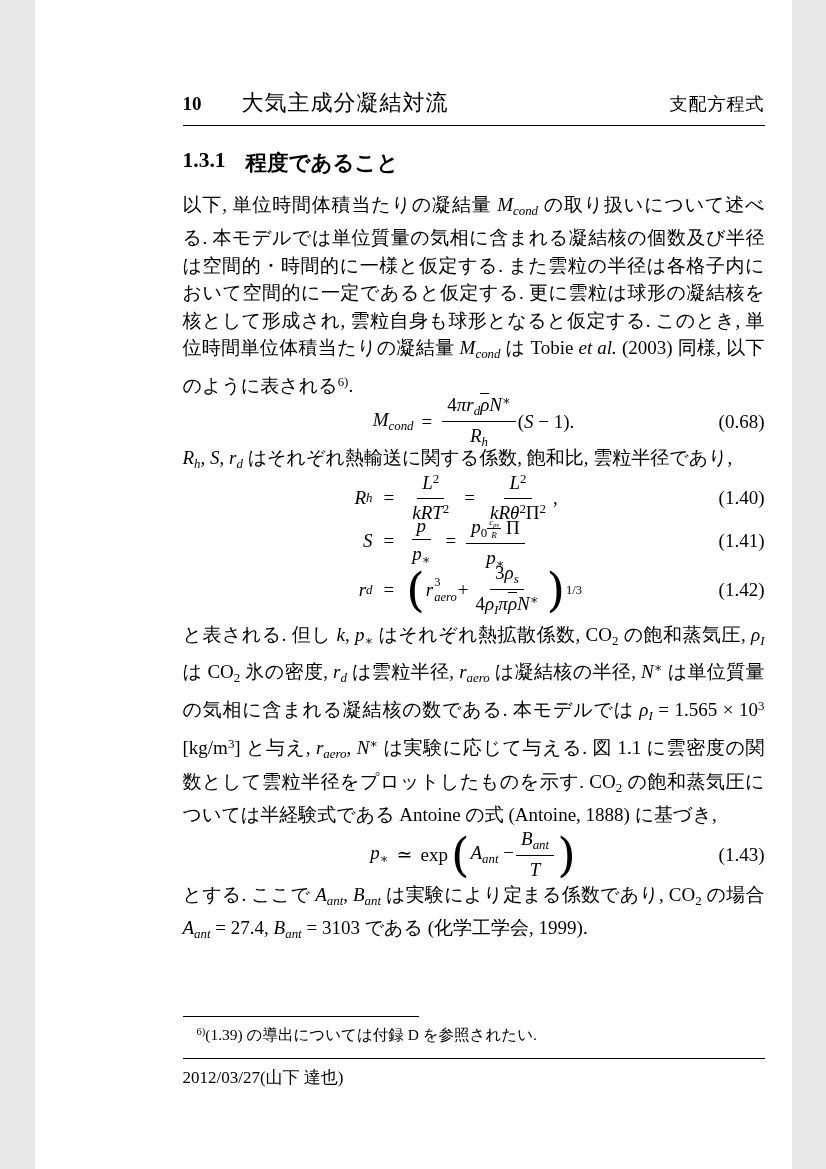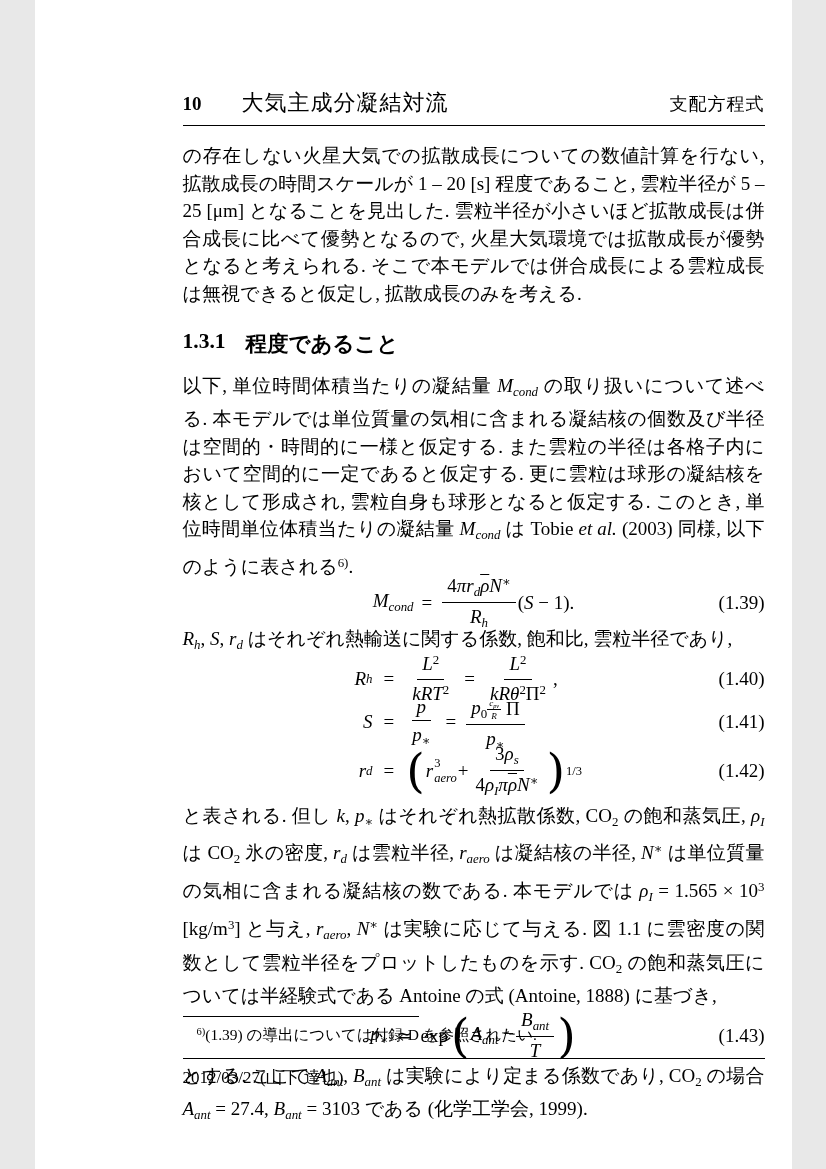--- a/index.html
+++ b/index.html
@@ -81,38 +81,37 @@
 
 <div class="page">
   <div class="col">
 
     <div class="hdr">
       <span class="hdr-num">10</span>
       <span class="hdr-left">大気主成分凝結対流</span>
       <span class="hdr-right">支配方程式</span>
     </div>
 
-    <div class="para" id="para1"><span class="seg-t">の存在しない火星大気での拡散成長についての数値計算を行ない, 拡散成長の時間スケールが 1 – 20 [s] 程度であること, 雲粒半径が 5 – 25 [μm] となることを見出した. 雲粒半径が小さいほど拡散成長は併合成長に比べて優勢となるので, 火星大気環境では拡散成長が優勢となると考えられる. そこで本モデルでは併合成長による雲粒成長は無視できると仮定し, 拡散成長のみを考える.</span></div>
 
     <div class="sect">
       <span class="sect-num">1.3.1</span>
       <span class="sect-title">程度であること</span>
     </div>
 
     <div class="para" id="para2"><span class="seg-t">以下, 単位時間体積当たりの凝結量 </span><span class="seg-i">M</span><span class="seg-sub">cond</span><span class="seg-t"> の取り扱いについて述べる. 本モデルでは単位質量の気相に含まれる凝結核の個数及び半径は空間的・時間的に一様と仮定する. また雲粒の半径は各格子内において空間的に一定であると仮定する. 更に雲粒は球形の凝結核を核として形成され, 雲粒自身も球形となると仮定する. このとき, 単位時間単位体積当たりの凝結量 </span><span class="seg-i">M</span><span class="seg-sub">cond</span><span class="seg-t"> は Tobie </span><span class="seg-i">et al.</span><span class="seg-t"> (2003) 同様, 以下のように表される</span><span class="seg-sup">6)</span><span class="seg-t">.</span></div>
 
     <div class="eqrow" id="eq139">
       <span><span class="seg-i">M</span><span class="seg-sub">cond</span></span>
       <span class="rel">=</span>
       <span class="frac">
         <span class="num"><span class="seg-t">4</span><span class="seg-i">πr</span><span class="seg-sub">d</span><span class="seg-ibar">ρ</span><span class="seg-i">N</span><span class="seg-sup">∗</span></span>
         <span class="den"><span class="seg-i">R</span><span class="seg-sub">h</span></span>
       </span>
       <span><span class="seg-t">(</span><span class="seg-i">S</span><span class="seg-t"> − 1).</span></span>
-      <span class="eqnum">(1.39)</span>
+      <span class="eqnum">(0.68)</span>
     </div>
 
     <div class="para" id="para3"><span class="seg-i">R</span><span class="seg-sub">h</span><span class="seg-t">, </span><span class="seg-i">S</span><span class="seg-t">, </span><span class="seg-i">r</span><span class="seg-sub">d</span><span class="seg-t"> はそれぞれ熱輸送に関する係数, 飽和比, 雲粒半径であり,</span></div>
 
     <div class="eqarow" id="eq140">
       <span class="eqa-lhs">
           <span class="seg-i">R</span>
           <span class="seg-sub">h</span>
         </span>
       <span class="eqa-rel">=</span>

